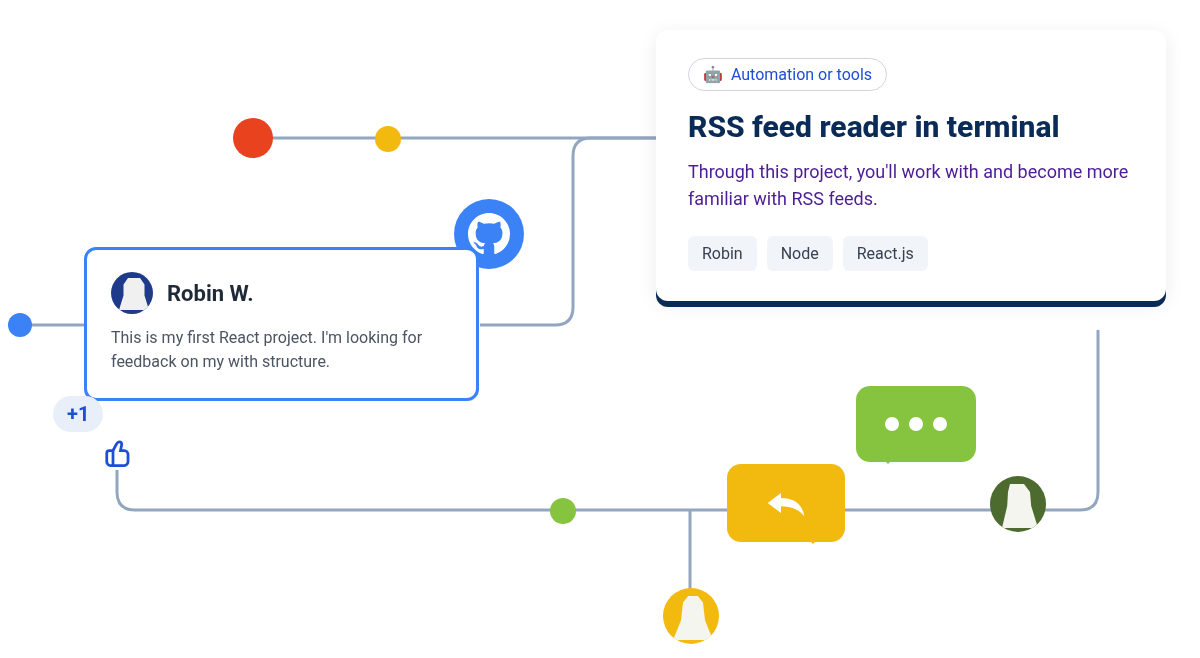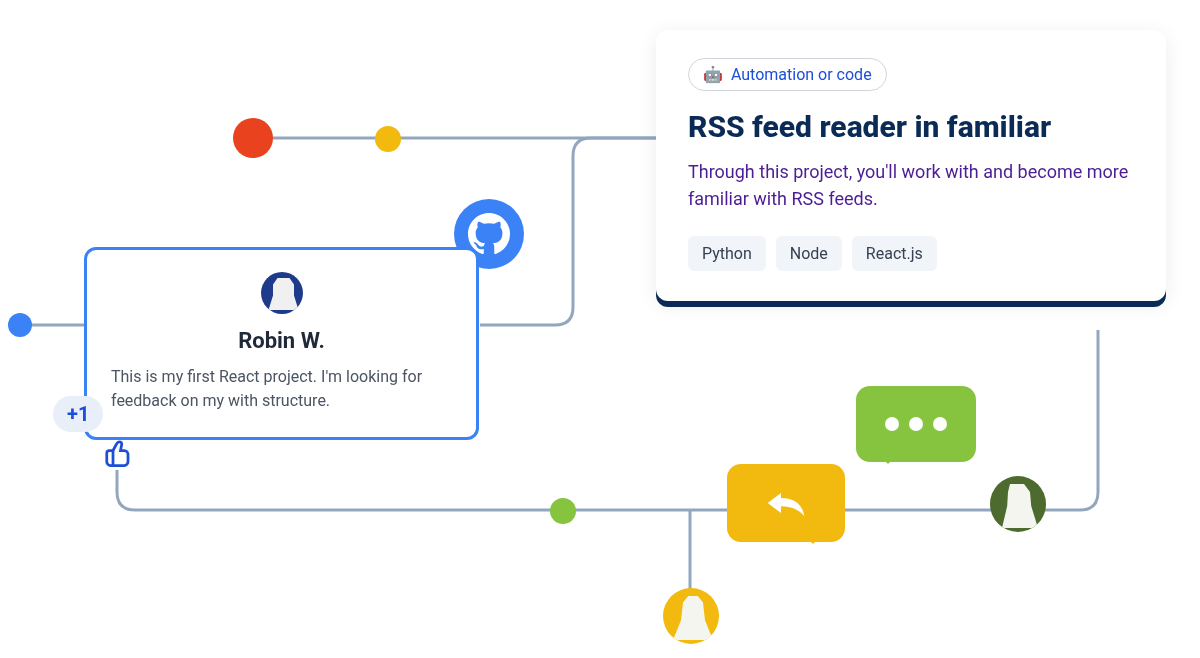--- a/index.html
+++ b/index.html
@@ -49,21 +49,20 @@
     background: #fff;
     border: 3px solid #3b82f6;
     border-radius: 12px;
     padding: 22px 24px 24px 24px;
   }
   .feedback-header {
     display: flex;
     align-items: center;
     gap: 14px;
     margin-bottom: 12px;
-    flex-direction: column;
   }
   .avatar {
     width: 42px; height: 42px;
     border-radius: 50%;
     background: #1e3a8a;
     position: relative;
     overflow: hidden;
     flex-shrink: 0;
   }
   .avatar::after {
@@ -252,26 +251,26 @@
 <div class="thumbsup">
   <svg viewBox="0 0 24 24" fill="none" stroke="#1d4ed8" stroke-width="2.2">
     <path d="M7 22h10a3 3 0 0 0 3-3v-6a3 3 0 0 0-3-3h-3l1-5a2 2 0 0 0-2-2c-1 0-1.5.6-2 1.5L8 10H5a2 2 0 0 0-2 2v7a3 3 0 0 0 3 3h1z"></path>
     <path d="M8 10v12"></path>
   </svg>
 </div>
 
 <div class="project-card">
   <div class="category-pill">
     <span>🤖</span>
-    <span>Automation or code</span>
+    <span>Automation or tools</span>
   </div>
-  <h2 class="project-title">RSS feed reader in familiar</h2>
+  <h2 class="project-title">RSS feed reader in terminal</h2>
   <p class="project-desc">Through this project, you'll work with and become more familiar with RSS feeds.</p>
   <div class="tags">
-    <span class="tag">Python</span>
+    <span class="tag">Robin</span>
     <span class="tag">Node</span>
     <span class="tag">React.js</span>
   </div>
 </div>
 
 <div class="chat-bubble">
   <div class="chat-dot"></div>
   <div class="chat-dot"></div>
   <div class="chat-dot"></div>
 </div>

